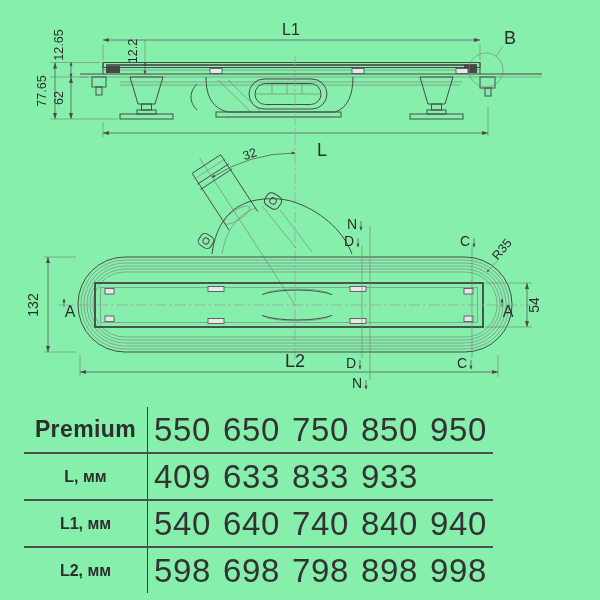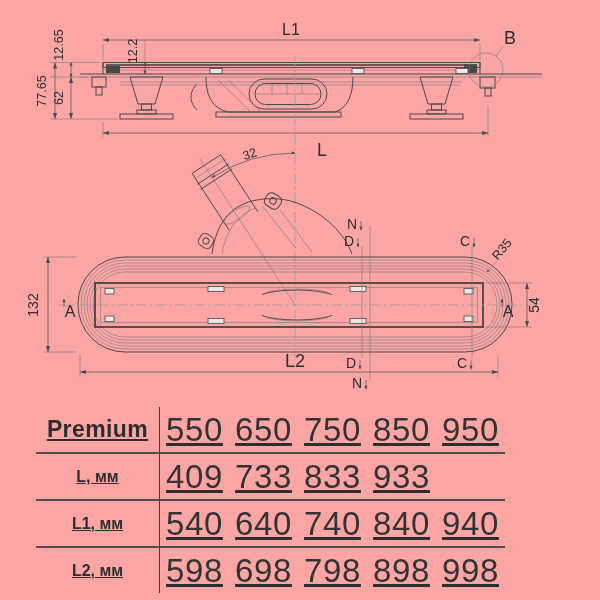--- a/index.html
+++ b/index.html
@@ -1,32 +1,32 @@
 <!DOCTYPE html>
 <html><head>
 <meta charset="utf-8">
 <style>
   html,body{margin:0;padding:0;background:#fff;}
-  .page{position:relative;width:600px;height:600px;background:#fca5a5;overflow:hidden;
+  .page{position:relative;width:600px;height:600px;background:#86efac;overflow:hidden;
         font-family:"Liberation Sans",sans-serif;}
   svg{position:absolute;left:0;top:0;}
   
   .ln   {stroke:#4a4a4a;stroke-width:1;fill:none;}
   .thk  {stroke:#3d3d3d;stroke-width:1.7;fill:none;}
   .thin {stroke:#7a7a7a;stroke-width:0.6;fill:none;}
   .dim  {stroke:#5a5a5a;stroke-width:0.8;fill:none;}
   .cl   {stroke:#9c9c9c;stroke-width:0.7;fill:none;stroke-dasharray:11 3 2.5 3;}
   .dk   {fill:#474747;stroke:none;}
   .lt   {fill:#e8e8e8;stroke:#4a4a4a;stroke-width:0.8;}
   text.dt {font-family:"Liberation Sans",sans-serif;fill:#2d2d2d;font-size:12.5px;}
   text.md {font-size:14px;}
   text.big{font-size:16px;}
   text.xl {font-size:18px;}
   
-  .spec-table{position:absolute;left:36px;top:407px;width:469px;color:#2e2e2e;text-decoration:underline;}
+  .spec-table{position:absolute;left:24px;top:407px;width:469px;color:#2e2e2e;}
   .trow{display:grid;grid-template-columns:124px repeat(5,69px);align-items:stretch;height:45px;}
   .trow.rule{border-bottom:2px solid #4f4f4f;}
   .tlabel{font-weight:bold;font-size:16px;border-right:1.6px solid #3d3d3d;
           display:flex;align-items:center;justify-content:center;}
   .tlabel.premium{font-size:23px;letter-spacing:0.4px;}
   .tval{display:flex;align-items:center;justify-content:center;
         font-size:33px;letter-spacing:0.6px;color:#333;}
 </style>
 </head>
 <body>
@@ -237,21 +237,21 @@
     <div class="tlabel premium">Premium</div>
     <div class="tval">550</div>
     <div class="tval">650</div>
     <div class="tval">750</div>
     <div class="tval">850</div>
     <div class="tval">950</div>
   </div>
   <div class="trow rule">
     <div class="tlabel">L, мм</div>
     <div class="tval">409</div>
-    <div class="tval">733</div>
+    <div class="tval">633</div>
     <div class="tval">833</div>
     <div class="tval">933</div>
   </div>
   <div class="trow rule">
     <div class="tlabel">L1, мм</div>
     <div class="tval">540</div>
     <div class="tval">640</div>
     <div class="tval">740</div>
     <div class="tval">840</div>
     <div class="tval">940</div>

